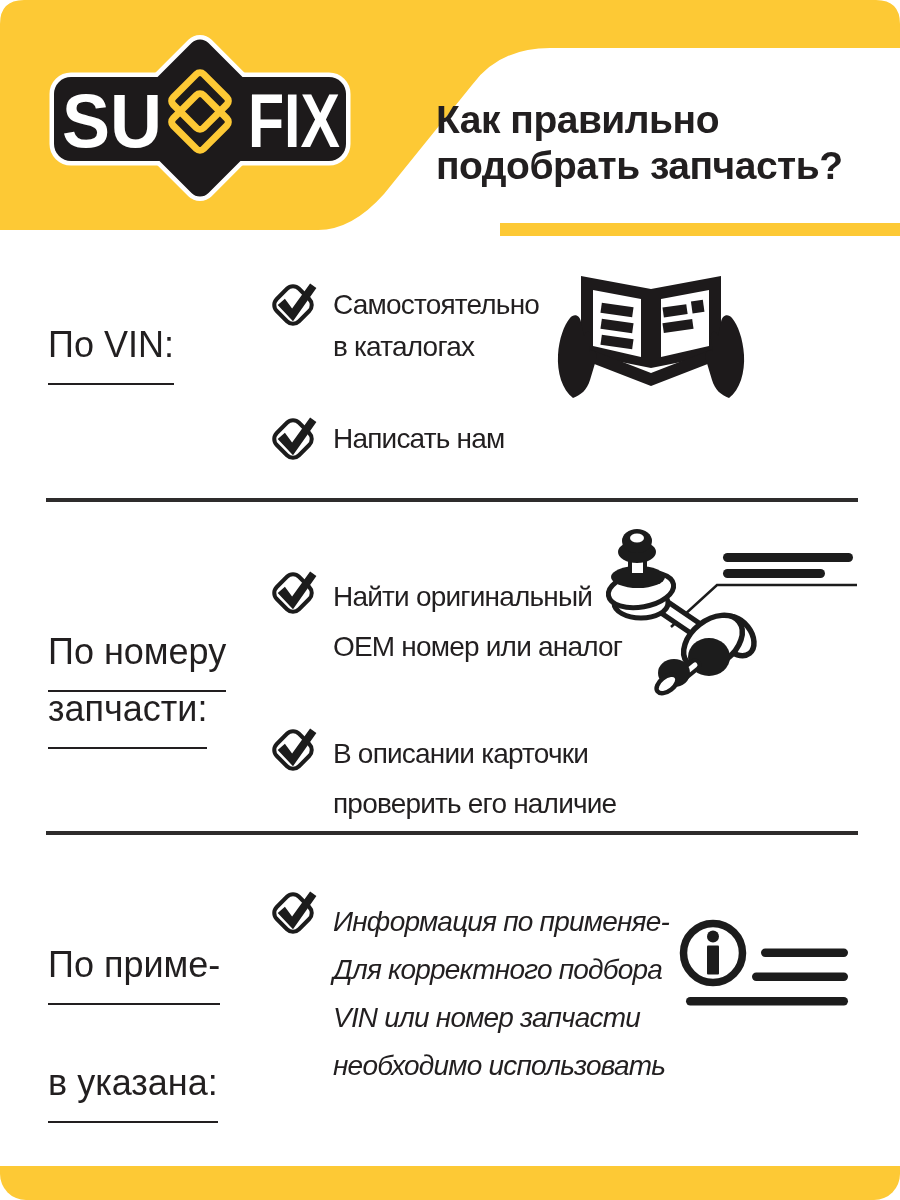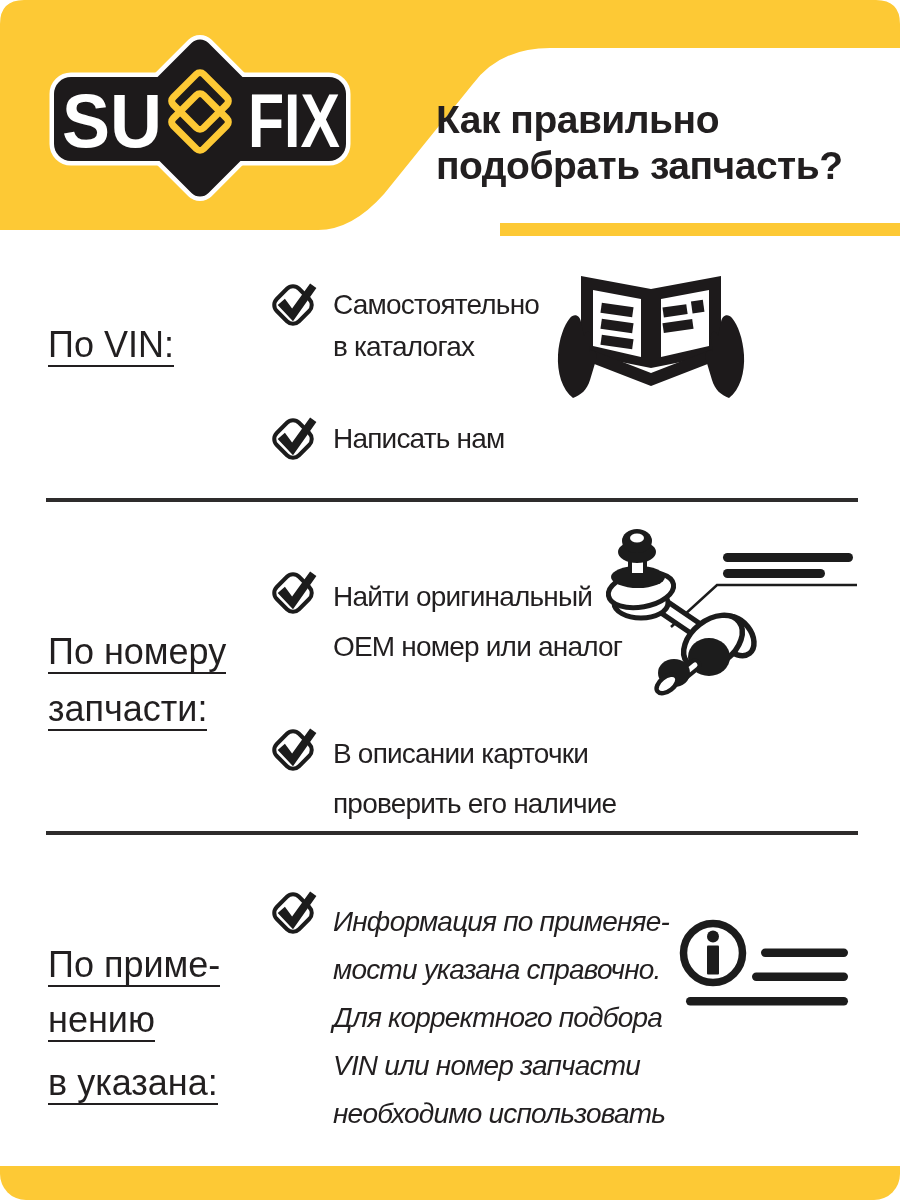--- a/index.html
+++ b/index.html
@@ -12,21 +12,21 @@
   .hdr-svg{left:0;top:0;}
   .logo-svg{left:38px;top:20px;}
   .title{
     right:34px;top:97px;width:430px;text-align:left;
     font-size:39px;font-weight:bold;line-height:46px;letter-spacing:-0.5px;color:#221f20;
   }
   .title-bar{left:500px;top:223px;width:400px;height:13px;background:#fdc935;}
   
   .hline{
     position:absolute;font-size:36px;line-height:1;letter-spacing:0;
-    color:#221f20;border-bottom:2.5px solid #221f20;padding-bottom:2px;display:inline-block;
+    color:#221f20;border-bottom:2.5px solid #221f20;padding-bottom:20px;display:inline-block;
   }
   
   .item{position:absolute;display:flex;align-items:flex-start;}
   .item .check{flex:0 0 auto;margin-right:13px;}
   .item .lines{margin-top:6px;font-size:28px;letter-spacing:-0.8px;color:#221f20;}
   .lh42 .lines div{line-height:42px;}
   .lh50 .lines div{line-height:50px;}
   .lh48 .lines div{line-height:48px;font-style:italic;}
   .mt12 .lines{margin-top:12px;}
   .sep{position:absolute;left:46px;width:812px;height:3.5px;background:#2e2c2c;}
@@ -154,31 +154,29 @@
     <ellipse cx="124" cy="142" rx="21" ry="19" fill="#1c1c1c"></ellipse>
     <line x1="110" y1="150" x2="94" y2="163" stroke="#1c1c1c" stroke-width="13" stroke-linecap="round"></line>
     <line x1="110" y1="150" x2="94" y2="163" stroke="#ffffff" stroke-width="5" stroke-linecap="round"></line>
     <ellipse cx="89" cy="158" rx="16" ry="14" fill="#1c1c1c"></ellipse>
     <ellipse cx="82" cy="169" rx="12" ry="7" fill="#ffffff" stroke="#1c1c1c" stroke-width="4.5" transform="rotate(-38 82 169)"></ellipse>
   </svg>
 
   <div class="sep" style="top:831px"></div>
 
   <div class="hline" style="left:48px;top:947px">По приме-</div>
-  <div class="hline" style="left:48px;top:1002px">нению</div>
   <div class="hline" style="left:48px;top:1065px">в указана:</div>
 
   <div class="item lh48 mt12" style="left:266px;top:886px">
     <svg class="check" width="54" height="54" viewBox="0 0 60 60">
       <rect x="12.5" y="12.5" width="35" height="35" rx="9.5" transform="rotate(45 30 30)" fill="none" stroke="#1c1c1c" stroke-width="4.5"></rect>
       <polygon points="13,30 21,23 29,34 49,6 56,11 30,48" fill="#1c1c1c"></polygon>
     </svg>
     <div class="lines">
       <div>Информация по применяе-</div>
-      <div>мости указана справочно.</div>
       <div>Для корректного подбора</div>
       <div>VIN или номер запчасти</div>
       <div>необходимо использовать</div>
     </div>
   </div>
 
   <svg class="abs" style="left:675px;top:915px" width="180" height="95" viewBox="0 0 180 95">
     <circle cx="38" cy="38" r="29.5" fill="none" stroke="#1c1c1c" stroke-width="7.5"></circle>
     <circle cx="38" cy="21.5" r="6" fill="#1c1c1c"></circle>
     <rect x="32" y="30.5" width="12" height="29" rx="1" fill="#1c1c1c"></rect>

